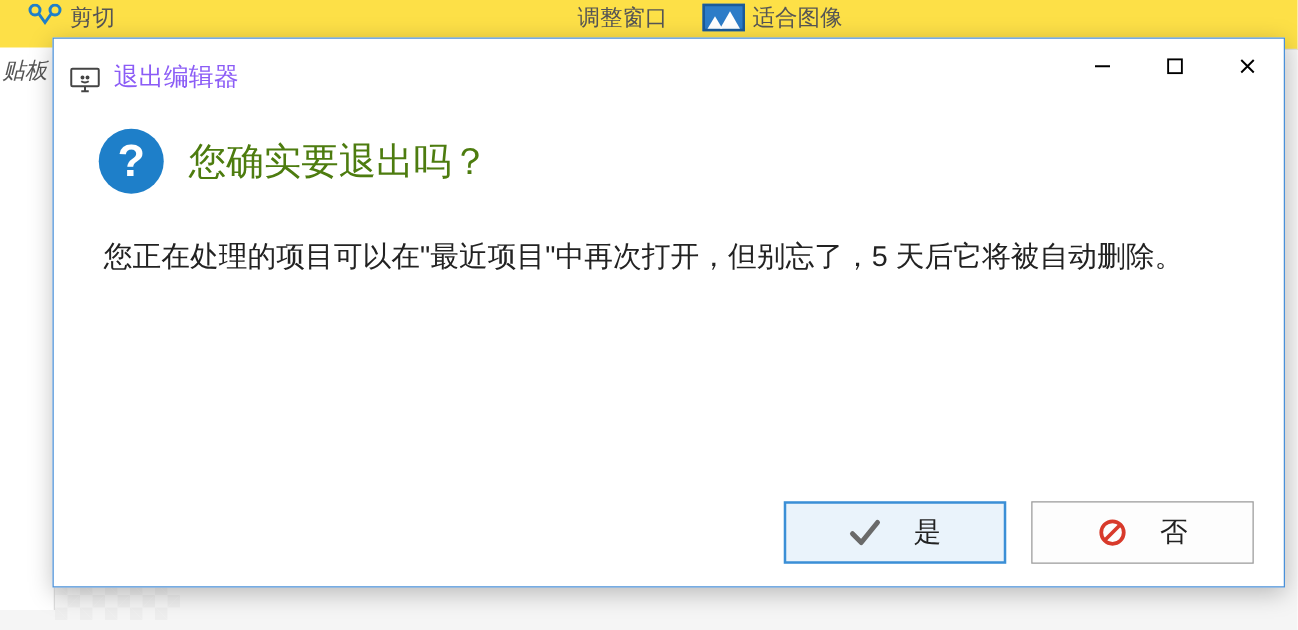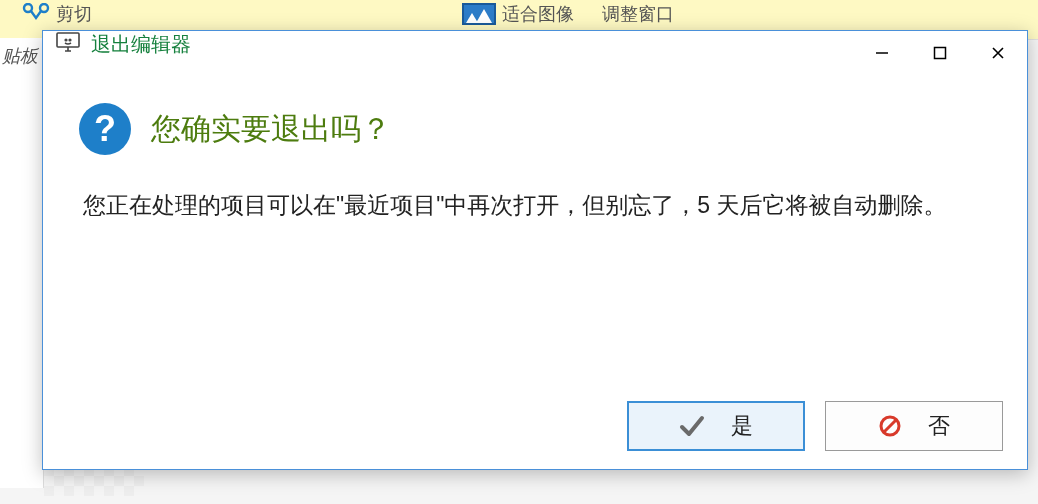--- a/index.html
+++ b/index.html
@@ -9,21 +9,21 @@
     font-family: "Microsoft YaHei", "SimSun", sans-serif;
     background: #f5f5f5;
     position: relative;
     overflow: hidden;
   }
   
   .app-bg {
     position: absolute;
     top: 0; left: 0; right: 0;
     height: 40px;
-    background: #fef9c3;
+    background: #fde047;
     border-bottom: 1px solid #e0e0e0;
     display: flex;
     align-items: flex-start;
     padding: 0 8px;
     font-size: 18px;
     color: #555;
   }
   .bg-item { display: flex; align-items: center; gap: 6px; padding: 2px 14px; }
   .bg-spacer { flex: 1; }
   .scissors-icon svg { width: 28px; height: 18px; }
@@ -88,24 +88,24 @@
     height: 440px;
     background: #fff;
     border: 1px solid #4a90d9;
     box-shadow: 0 4px 18px rgba(0,0,0,0.25);
     display: flex;
     flex-direction: column;
   }
   .titlebar {
     height: 44px;
     display: flex;
-    align-items: flex-start;
+    align-items: flex-end;
     padding: 0 0 0 12px;
     font-size: 20px;
-    color: #15803d;
+    color: #8b5cf6;
   }
   .title-icon {
     width: 26px; height: 22px;
     margin-right: 10px;
     display: flex;
     align-items: center;
     justify-content: center;
   }
   .title-text { flex: 1; }
   .win-btn {
@@ -187,25 +187,25 @@
             <circle cx="6" cy="5" r="4"></circle>
             <circle cx="22" cy="5" r="4"></circle>
             <path d="M9 8 L14 15 L19 8"></path>
           </g>
         </svg>
     </span>
     <span>剪切</span>
   </div>
   <div class="bg-spacer"></div>
   <div class="bg-item">
+    <span>调整窗口</span>
+  </div>
+  <div class="bg-item">
     <span class="img-icon"></span>
     <span>适合图像</span>
-  </div>
-  <div class="bg-item">
-    <span>调整窗口</span>
   </div>
   <div class="bg-spacer"></div>
 </div>
 <div class="bg-side">
   <span>贴板</span>
 </div>
 <div class="bg-canvas"></div>
 
 <div class="dialog">
   <div class="titlebar">

